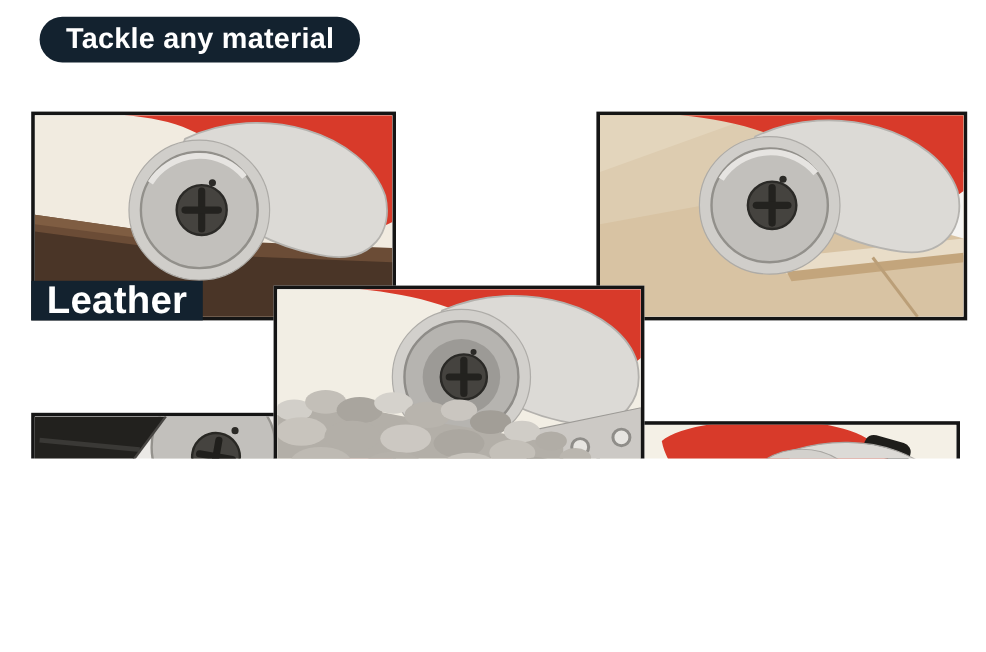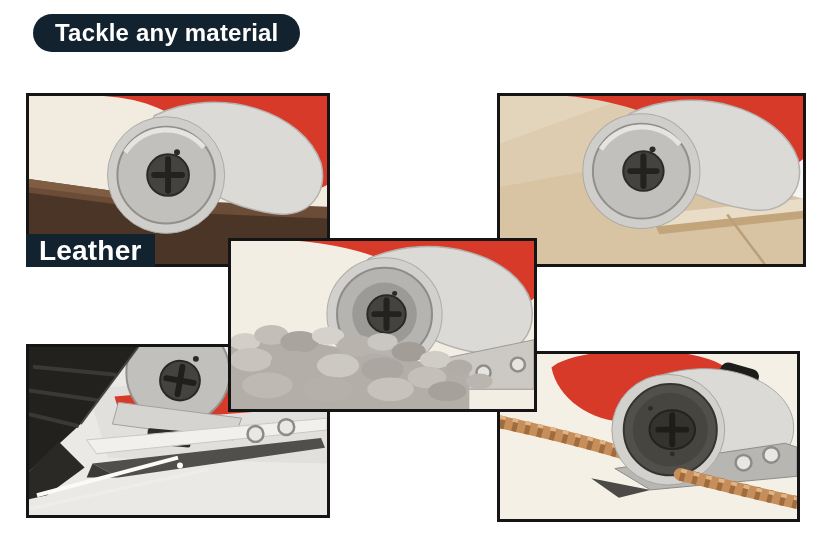--- a/index.html
+++ b/index.html
@@ -2,21 +2,21 @@
 <html style="--page-bg: #ffffff; --badge-bg: #13222f; --badge-text: #ffffff; --panel-border: #151515; --tool-red: #d83a2a; --tool-silver: #dcdad6; --blade-grey: #c2c0bc; --hub-dark: #45433f;"><head>
 <meta charset="utf-8">
 <style>
   html,body{margin:0;padding:0;}
   body{
     background:var(--page-bg,#ffffff);
     font-family:"Liberation Sans","DejaVu Sans",sans-serif;
   }
   .canvas{
     position:relative;
-    width:822px;height:543px;
+    width:822px;height:382px;
     background:var(--page-bg,#ffffff);
     overflow:hidden;
   }
   .title-pill{
     position:absolute;left:33px;top:14px;
     height:38px;line-height:38px;
     padding:0 22px;
     background:var(--badge-bg,#13222f);
     color:var(--badge-text,#ffffff);
     font-size:24px;font-weight:bold;
@@ -33,21 +33,21 @@
     z-index:1;
   }
   .panel svg{display:block;width:100%;height:100%;}
   .panel.raised{z-index:2;}
   .badge{
     position:absolute;
     height:33px;line-height:33px;
     padding:0 13px;
     background:var(--badge-bg,#13222f);
     color:var(--badge-text,#ffffff);
-    font-size:28px;font-weight:bold;
+    font-size:32px;font-weight:bold;
     letter-spacing:0.2px;
     white-space:nowrap;
     z-index:5;
   }
   .red{fill:var(--tool-red,#d83a2a);}
   .silver{fill:var(--tool-silver,#dcdad6);}
   .blade{fill:var(--blade-grey,#c2c0bc);}
   .hub{fill:var(--hub-dark,#45433f);}
 </style>
 </head>

